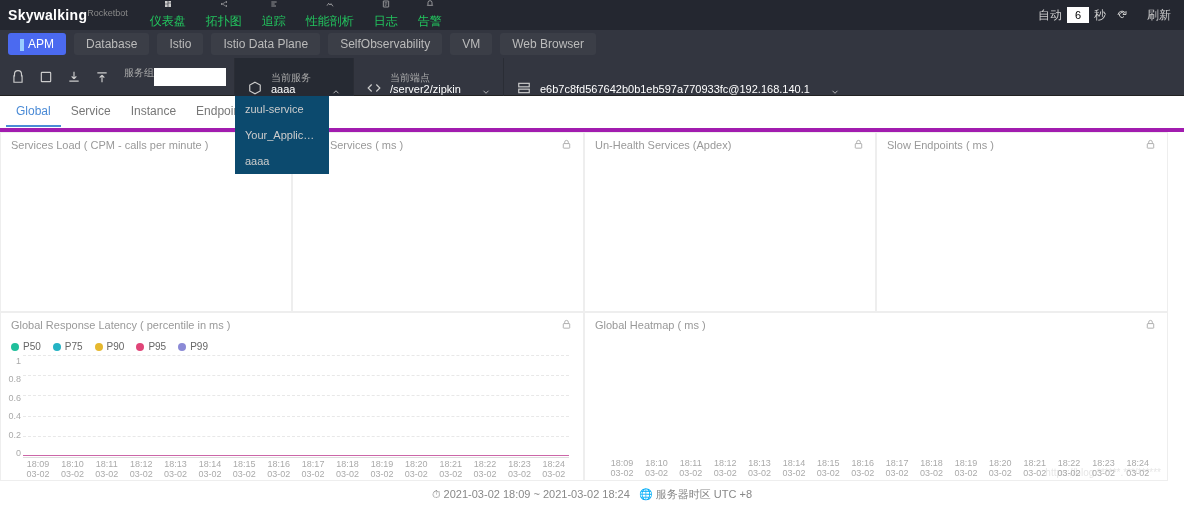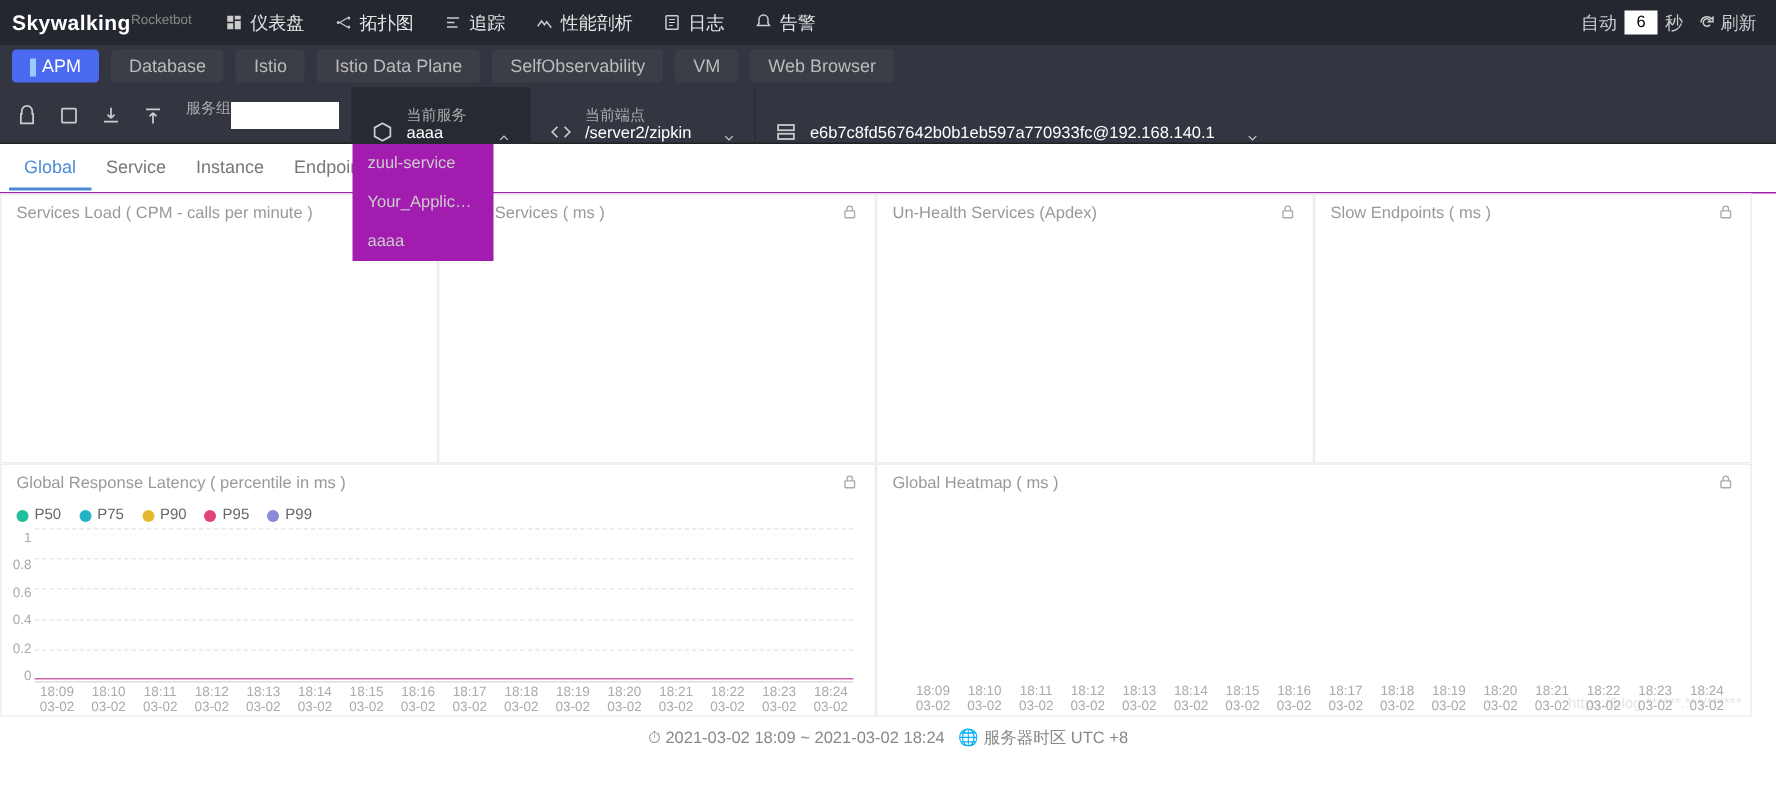--- a/index.html
+++ b/index.html
@@ -2,26 +2,26 @@
 <html><head>
 <meta charset="utf-8">
 <style>
   * { box-sizing: border-box; margin: 0; padding: 0; }
   body { font-family: -apple-system, BlinkMacSystemFont, "Segoe UI", Arial, sans-serif; font-size: 12px; background: #fff; width: 1184px; }
   .top-nav { background: #242730; display: flex; align-items: center; height: 30px; padding: 0 8px; color: #ddd; }
   .brand { display: flex; flex-direction: row; line-height: 1; margin-right: 12px; }
   .brand-main { font-size: 14px; font-weight: 600; color: #fff; letter-spacing: 0.3px; }
   .brand-main .k { text-transform: lowercase; }
   .brand-sub { font-size: 9px; color: #888; margin-top: 1px; }
-  .nav-item { display: flex; align-items: center; gap: 5px; padding: 0 10px; height: 30px; color: #e5e5e5; font-size: 12px; cursor: pointer; }
+  .nav-item { display: flex; align-items: center; gap: 5px; padding: 0 10px; height: 30px; color: #22c55e; font-size: 12px; cursor: pointer; flex-direction: column; }
   .nav-item svg, .icon-sm { width: 12px; height: 12px; fill: #ccc; }
   .spacer { flex: 1; }
   .auto-group { display: flex; align-items: center; gap: 5px; color: #ccc; }
   .auto-input { width: 22px; height: 16px; background: #fff; border: none; font-size: 11px; text-align: center; }
-  .refresh-btn { display: flex; align-items: center; gap: 3px; cursor: pointer; padding: 0 5px; }
+  .refresh-btn { display: flex; align-items: center; gap: 19px; cursor: pointer; padding: 0 5px; }
 
   .tab-bar { background: #333640; display: flex; align-items: center; height: 28px; padding: 0 8px; gap: 0; }
   .tab-btn { padding: 4px 12px; color: #bbb; font-size: 12px; background: #3b3e47; margin-right: 8px; border-radius: 3px; cursor: pointer; }
   .tab-btn.active { background: #4b6af0; color: #fff; }
   .tab-btn.active::before { content:""; display:inline-block; width:4px; height:12px; background:#9cf; margin-right:4px; vertical-align:middle;}
   
   .tool-bar { background: #333640; display: flex; align-items: center; height: 38px; padding: 0 0; color: #ddd; border-bottom: 1px solid #222; }
   .tool-icons { display:flex; gap:0; align-items:center; padding:0 4px;}
   .t-icon { width:28px; height:28px; display:flex; align-items:center; justify-content:center; cursor:pointer; }
   .t-icon svg { width:14px; height:14px; stroke:#ccc; fill:none; stroke-width:2;}
@@ -31,24 +31,24 @@
   .group-input { background:#fff; border:none; height:18px; width:72px; }
   .selector { display:flex; align-items:flex-end; height:38px; padding:0 12px; border-left:1px solid #2a2d35; cursor:pointer; gap:8px; position:relative;}
   .selector.active { background:#262a33;}
   .sel-icon { width:16px; height:16px; display:flex; align-items:center; justify-content:center; }
   .sel-icon svg { width:14px; height:14px; fill:#ccc;}
   .sel-text { display:flex; flex-direction:column; line-height:1.1;}
   .sel-label { font-size:10px; color:#aaa;}
   .sel-value { font-size:11px; color:#fff;}
   .chev { margin-left:12px; width:10px; height:10px; }
   .chev svg { width:10px; height:10px; fill:#ccc;}
-  .dropdown { position:absolute; top:38px; left:0; width:94px; background:#a21caf; z-index:10;}
+  .dropdown { position:absolute; top:38px; left:0; width:94px; background:#0c4a6e; z-index:10;}
   .dropdown-item { padding:7px 10px; color:#ccc; font-size:11px; cursor:pointer; white-space:nowrap; overflow:hidden; text-overflow:ellipsis;}
 
-  .sub-tabs { display:flex; align-items:center; height:30px; border-bottom:1px solid #a21caf; padding:16px 6px; gap:0;}
+  .sub-tabs { display:flex; align-items:center; height:30px; border-bottom:4px solid #a21caf; padding:16px 6px; gap:0;}
   .sub-tab { padding:0 10px; height:30px; display:flex; align-items:center; color:#777; font-size:12px; cursor:pointer; border-bottom:2px solid transparent;}
   .sub-tab.active { color:#4b8bd6; border-bottom-color:#4b8bd6;}
   .sub-icon { width:26px; height:26px; display:flex; align-items:center; justify-content:center; cursor:pointer; margin-left:6px;}
   .sub-icon svg { width:14px; height:14px; stroke:#888; fill:none; stroke-width:2;}
 
   .dashboard { padding:0;}
   .row { display:flex;}
   .panel { border:0.5px solid #eee; background:#fff; position:relative;}
   .panel-header{ display:flex; align-items:center; justify-content:space-between; padding:6px 10px; color:#999; font-size:11px;}
   .lock { width:12px; height:12px; }

